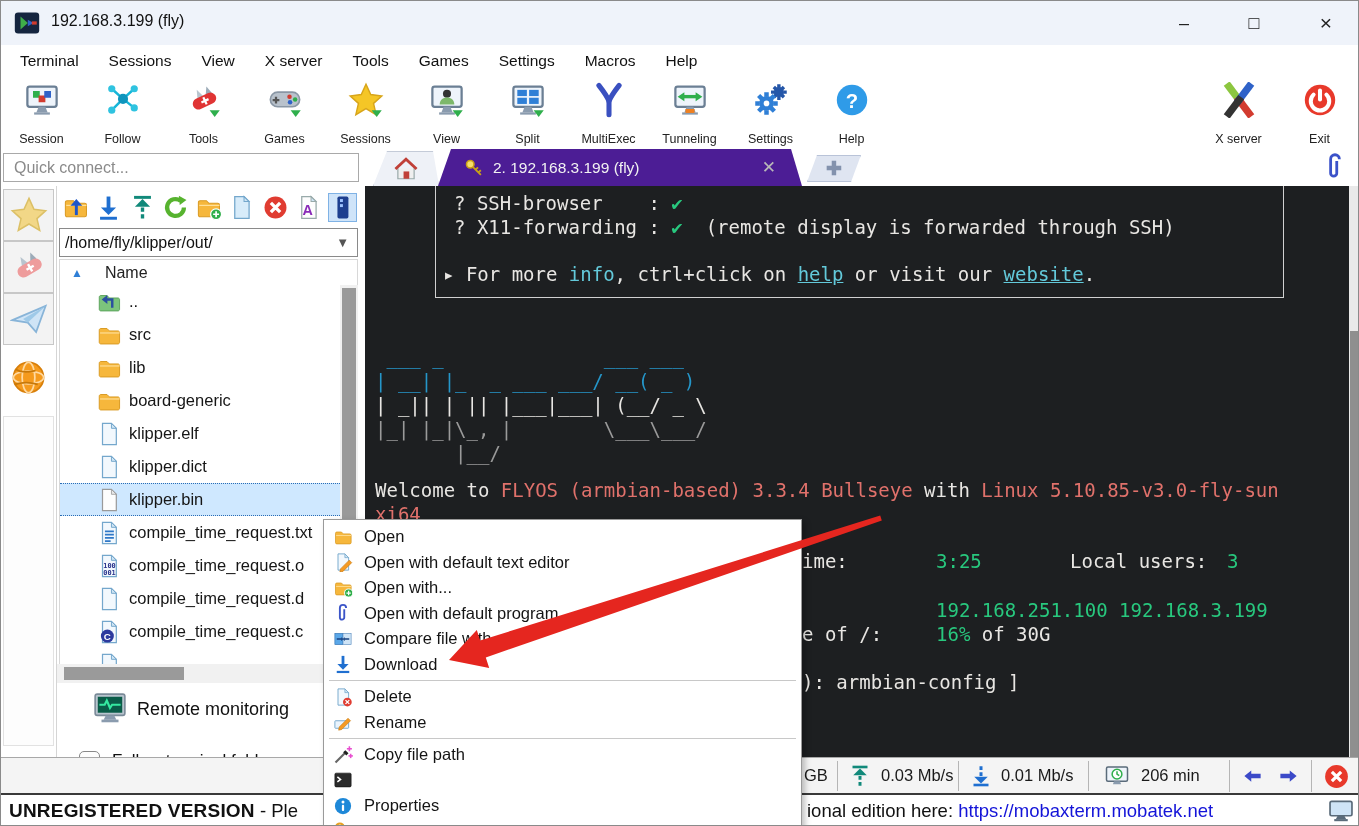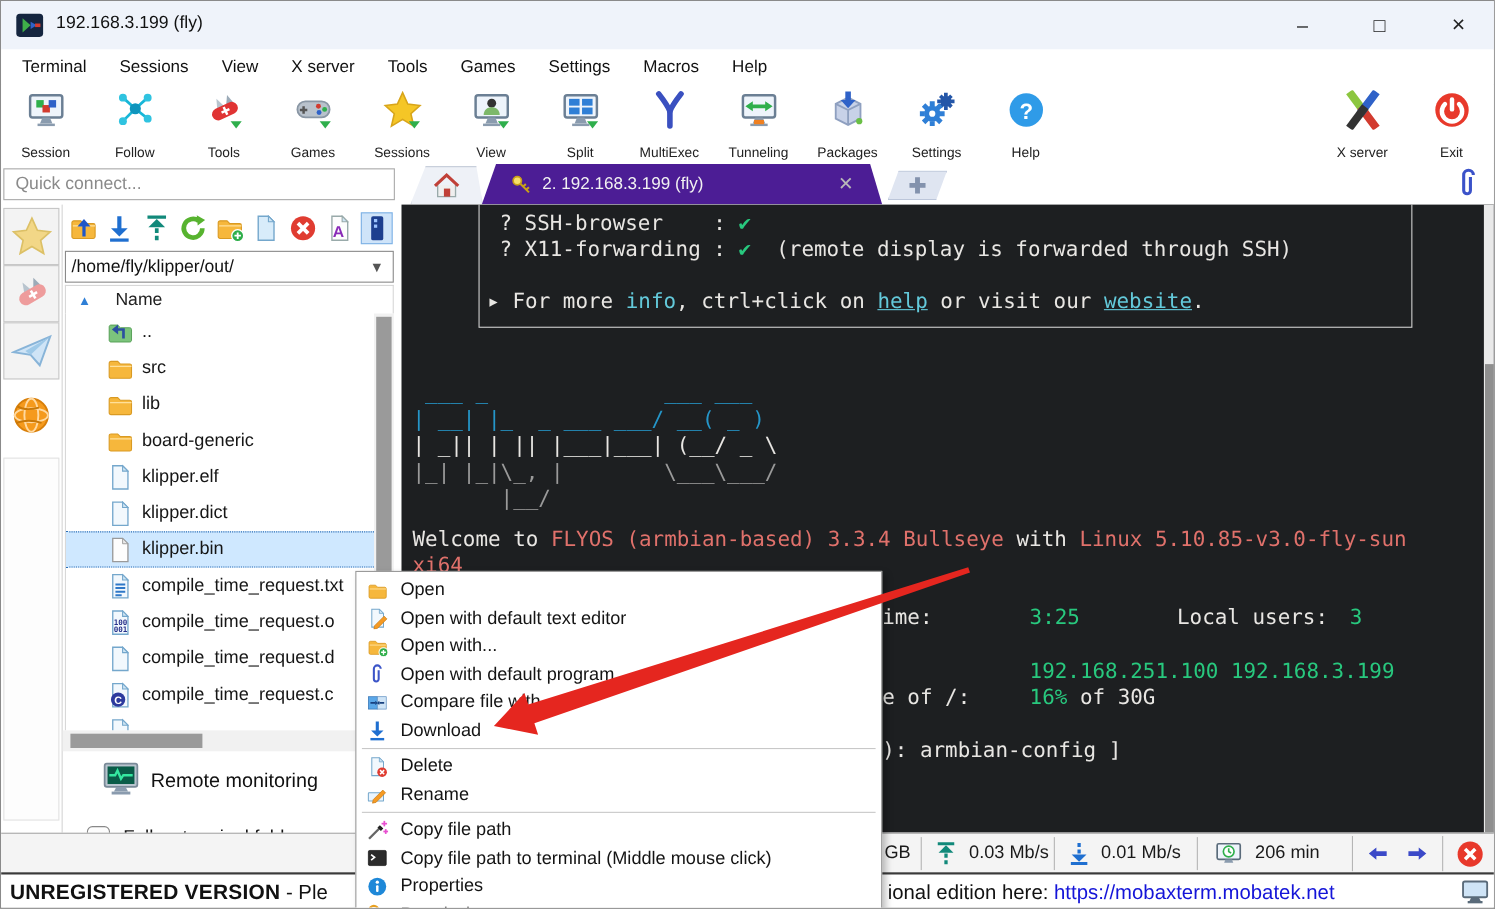--- a/index.html
+++ b/index.html
@@ -258,32 +258,20 @@
           <svg viewBox="0 0 32 32" width="100%" height="100%">
             <rect x="3" y="4" width="26" height="18" rx="2" fill="#eef4fb" stroke="#6b7f94" stroke-width="2"></rect>
             <path d="M13 22h6l2 5H11z" fill="#8a9bae"></path>
             <rect x="9" y="27" width="14" height="2" fill="#8a9bae"></rect>
             <path d="M10 13h12" stroke="#2faf4c" stroke-width="3"></path>
             <path d="M5 13l6-4v8zM27 13l-6-4v8z" fill="#2faf4c"></path>
             <rect x="12" y="24" width="8" height="3.5" fill="#f08020"></rect>
           </svg>
         </div>
         <div class="lbl">Tunneling</div>
-      </div>
-      <div class="tb-item">
-        <div class="ic">
-          <svg viewBox="0 0 32 32" width="100%" height="100%">
-            <path d="M6 11l10-5 10 5v12l-10 5-10-5z" fill="#c8d2e8" stroke="#8fa0c0" stroke-width="1.5"></path>
-            <path d="M6 11l10 5 10-5M16 16v12" fill="none" stroke="#8fa0c0" stroke-width="1.5"></path>
-            <path d="M16 1v8" stroke="#2f62c8" stroke-width="4.5"></path>
-            <path d="M10 8l6 6.5L22 8z" fill="#2f62c8"></path>
-            <circle cx="25" cy="25" r="2.5" fill="#6abf45"></circle>
-          </svg>
-        </div>
-        <div class="lbl">Packages</div>
       </div>
       <div class="tb-item">
         <div class="ic">
           <svg viewBox="0 0 32 32" width="100%" height="100%">
             <g stroke="#2456a8" stroke-width="3">
               <path d="M23 2v3M23 13v3M16 9h3M27 9h3M18.5 4.5l2 2M25.5 11.5l2 2M18.5 13.5l2-2M25.5 6.5l2-2"></path>
             </g>
             <circle cx="23" cy="9" r="4.5" fill="#2456a8"></circle>
             <g stroke="#2f7fd6" stroke-width="4">
               <path d="M12 9v4M12 25v4M2 19h4M18 19h4M5 12l3 3M16 23l3 3M5 26l3-3M16 15l3-3"></path>
@@ -809,21 +797,20 @@
         </span>
         <span class="ctxt">Copy file path</span>
       </div>
       <div class="cm-item">
         <span class="cic">
           <svg viewBox="0 0 32 32" width="100%" height="100%">
             <rect x="3" y="5" width="26" height="22" rx="2" fill="#2b2b2b" stroke="#111"></rect>
             <path d="M7 11l5 4-5 4" stroke="#fff" stroke-width="2.5" fill="none"></path>
           </svg>
         </span>
-        <span class="ctxt">Copy file path to terminal (Middle mouse click)</span>
       </div>
       <div class="cm-item">
         <span class="cic">
           <svg viewBox="0 0 32 32" width="100%" height="100%">
             <circle cx="16" cy="16" r="13" fill="#1e88d8"></circle>
             <rect x="14.2" y="14" width="3.6" height="10" rx="1.5" fill="#fff"></rect>
             <circle cx="16" cy="9.5" r="2.4" fill="#fff"></circle>
           </svg>
         </span>
         <span class="ctxt">Properties</span>

